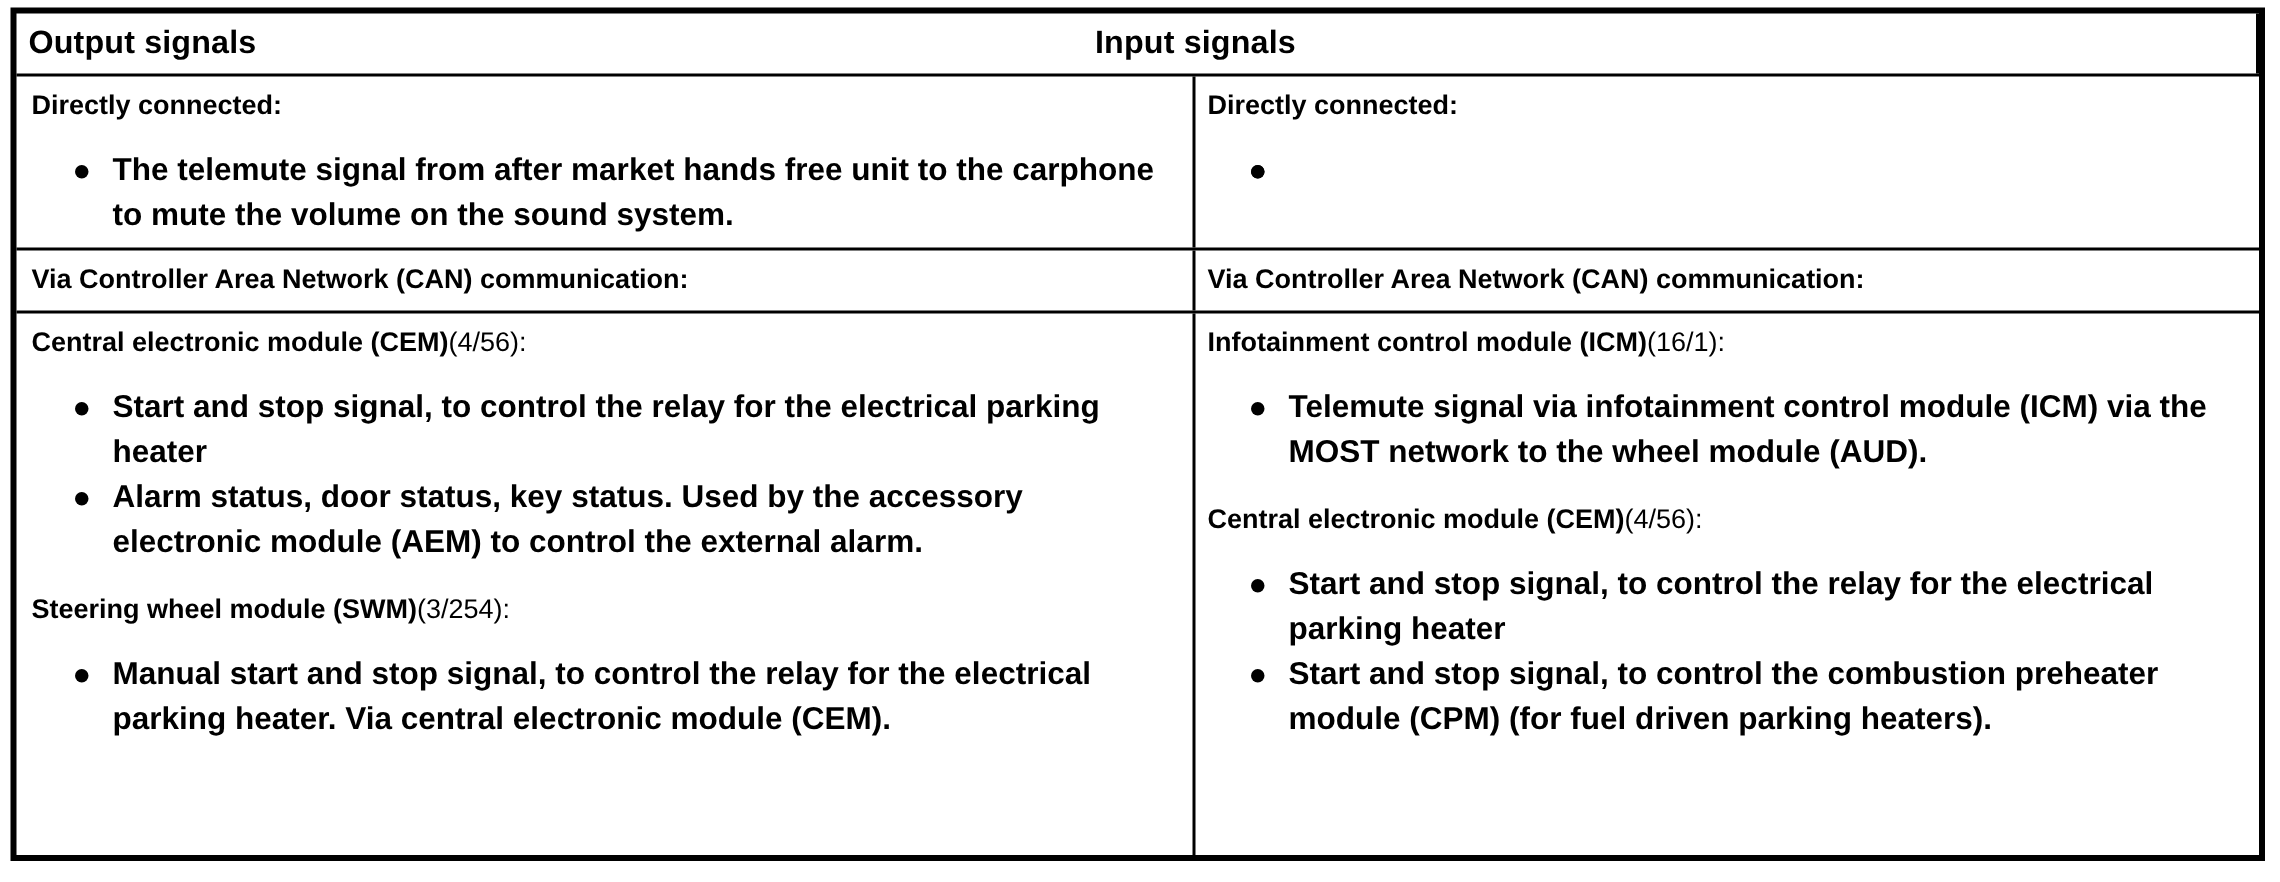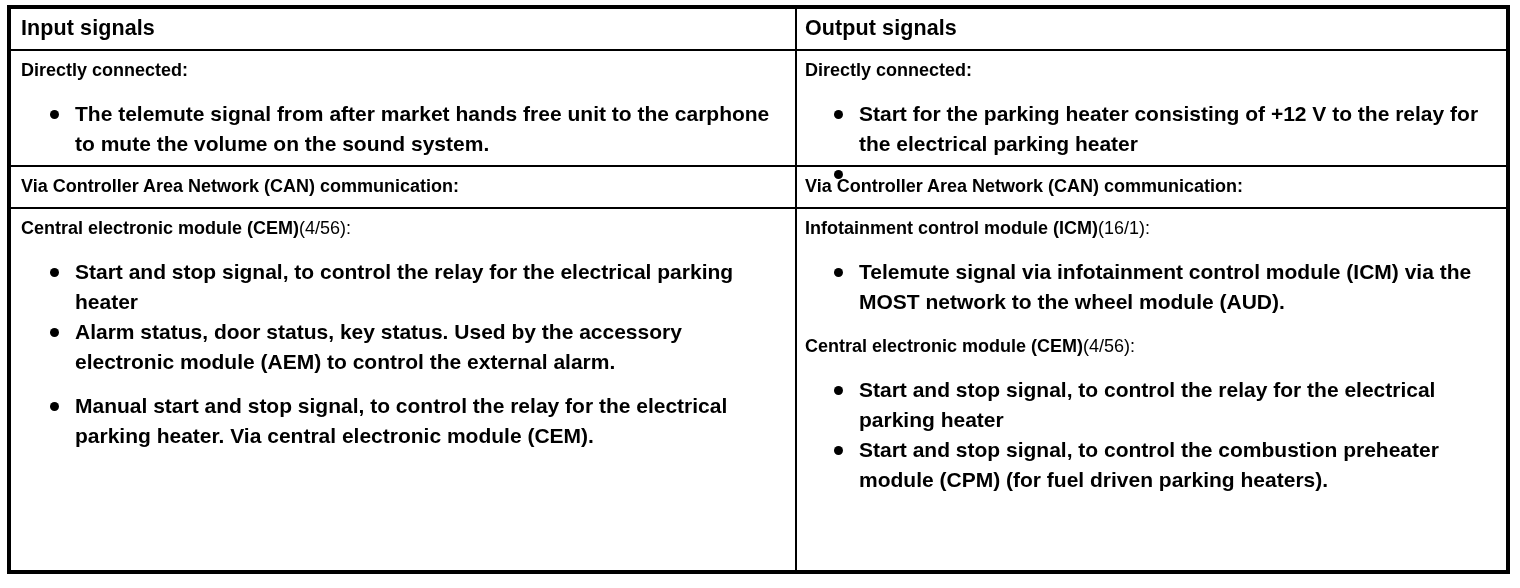--- a/index.html
+++ b/index.html
@@ -126,47 +126,46 @@
   .cell.left .body { width: 760px; }
   .cell.right .body { width: 700px; }
 </style>
 </head>
 <body>
 
 <div class="page">
   <div class="signal-table">
 
     <div class="row rule-under">
+      <div class="cell right">
+        <div class="hdr">Output signals</div>
+      </div>
       <div class="cell left">
         <div class="hdr">Input signals</div>
       </div>
-      <div class="cell right">
-        <div class="hdr">Output signals</div>
-      </div>
     </div>
 
     <div class="row rule-under">
       <div class="cell left">
         <div class="body">
           <div class="sub">Directly connected:</div>
           <ul class="bullets">
             <li>
               <span class="dot"></span>
               <span>The telemute signal from after market hands free unit to the carphone to mute the volume on the sound system.</span>
             </li>
           </ul>
         </div>
       </div>
       <div class="cell right">
         <div class="body">
           <div class="sub">Directly connected:</div>
           <ul class="bullets">
             <li>
               <span class="dot"></span>
-              <span>Start for the parking heater consisting of +12 V to the relay for the electrical parking heater</span>
             </li>
             <li>
               <span class="dot"></span>
             </li>
           </ul>
         </div>
       </div>
     </div>
 
     <div class="row rule-under">
@@ -187,20 +186,21 @@
             <li>
               <span class="dot"></span>
               <span>Start and stop signal, to control the relay for the electrical parking heater</span>
             </li>
             <li>
               <span class="dot"></span>
               <span>Alarm status, door status, key status. Used by the accessory electronic module (AEM) to control the external alarm.</span>
             </li>
           </ul>
 
+          <div class="sub second"><span>Steering wheel module (SWM)</span><span class="plain">(3/254):</span></div>
           <ul class="bullets">
             <li>
               <span class="dot"></span>
               <span>Manual start and stop signal, to control the relay for the electrical parking heater. Via central electronic module (CEM).</span>
             </li>
           </ul>
 
         </div>
       </div>
       <div class="cell right">

